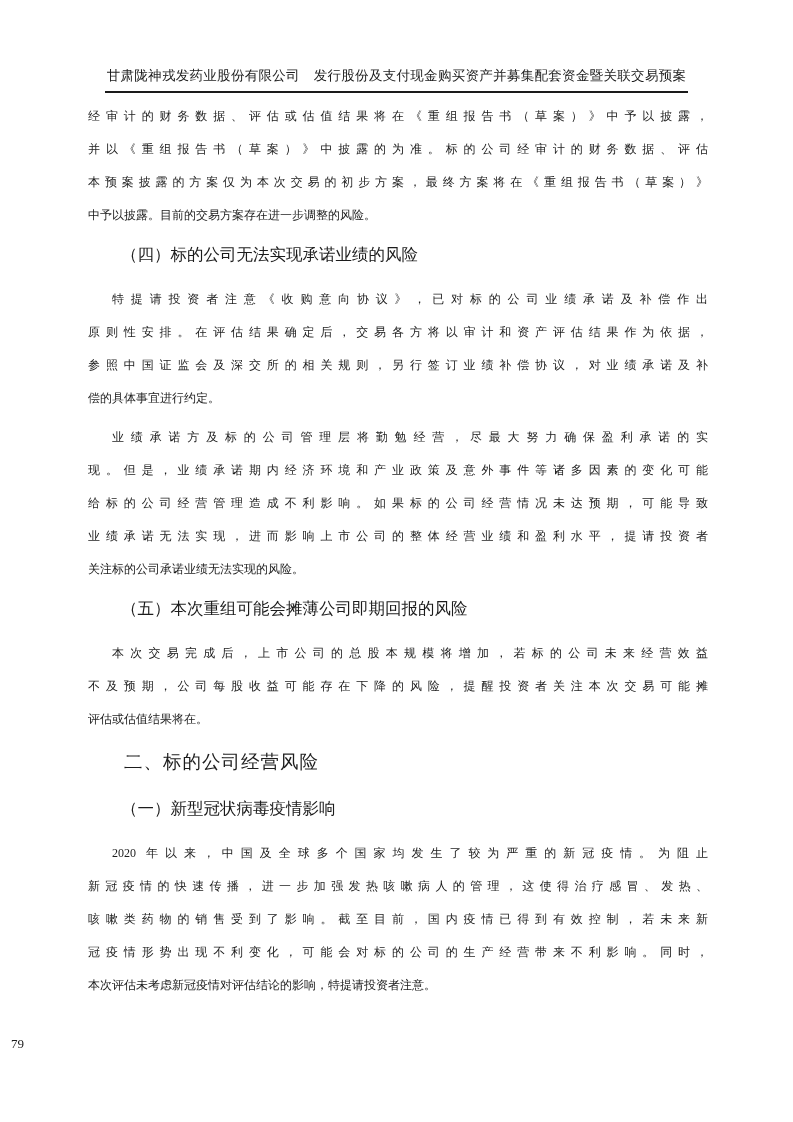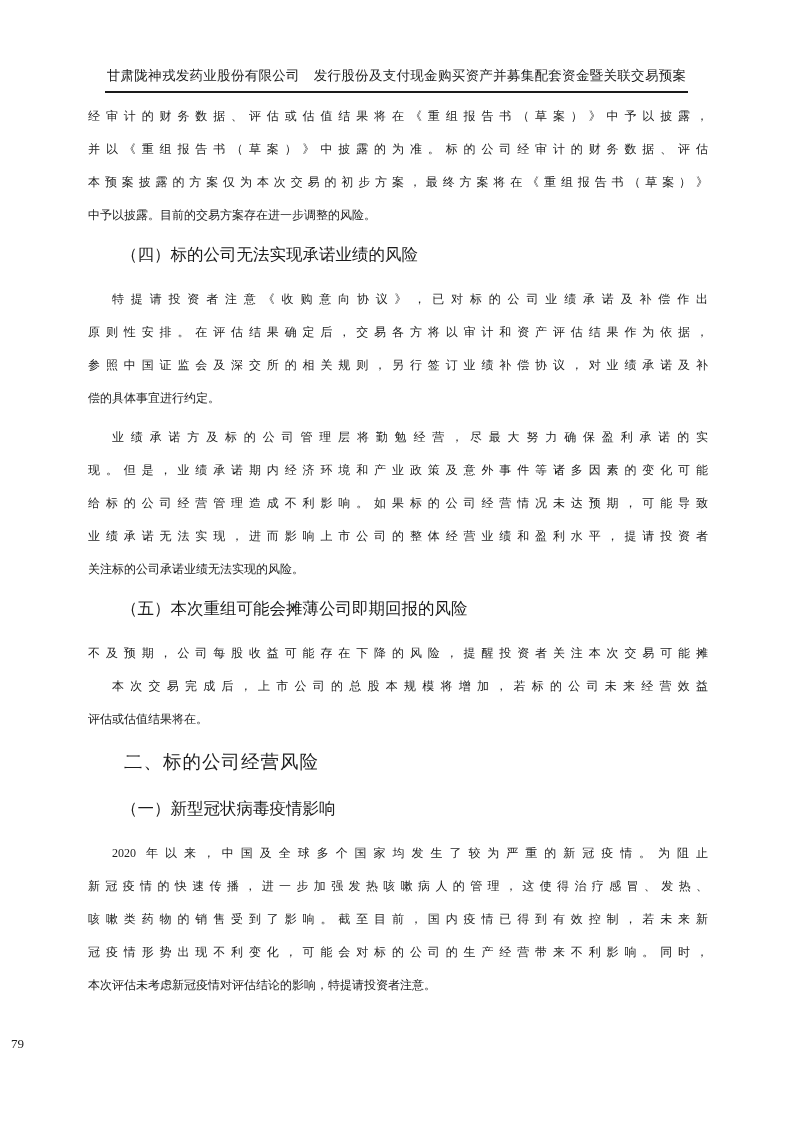--- a/index.html
+++ b/index.html
@@ -92,22 +92,22 @@
       </div>
       <div class="para">
         <div class="line first">业绩承诺方及标的公司管理层将勤勉经营，尽最大努力确保盈利承诺的实</div>
         <div class="line">现。但是，业绩承诺期内经济环境和产业政策及意外事件等诸多因素的变化可能</div>
         <div class="line">给标的公司经营管理造成不利影响。如果标的公司经营情况未达预期，可能导致</div>
         <div class="line">业绩承诺无法实现，进而影响上市公司的整体经营业绩和盈利水平，提请投资者</div>
         <div class="line last">关注标的公司承诺业绩无法实现的风险。</div>
       </div>
       <div class="h2">（五）本次重组可能会摊薄公司即期回报的风险</div>
       <div class="para">
+        <div class="line first">本次交易完成后，上市公司的总股本规模将增加，若标的公司未来经营效益</div>
         <div class="line">不及预期，公司每股收益可能存在下降的风险，提醒投资者关注本次交易可能摊</div>
-        <div class="line first">本次交易完成后，上市公司的总股本规模将增加，若标的公司未来经营效益</div>
         <div class="line last">评估或估值结果将在。</div>
       </div>
       <div class="h1">二、标的公司经营风险</div>
       <div class="h2">（一）新型冠状病毒疫情影响</div>
       <div class="para">
         <div class="line first">2020 年以来，中国及全球多个国家均发生了较为严重的新冠疫情。为阻止</div>
         <div class="line">新冠疫情的快速传播，进一步加强发热咳嗽病人的管理，这使得治疗感冒、发热、</div>
         <div class="line">咳嗽类药物的销售受到了影响。截至目前，国内疫情已得到有效控制，若未来新</div>
         <div class="line">冠疫情形势出现不利变化，可能会对标的公司的生产经营带来不利影响。同时，</div>
         <div class="line last">本次评估未考虑新冠疫情对评估结论的影响，特提请投资者注意。</div>

